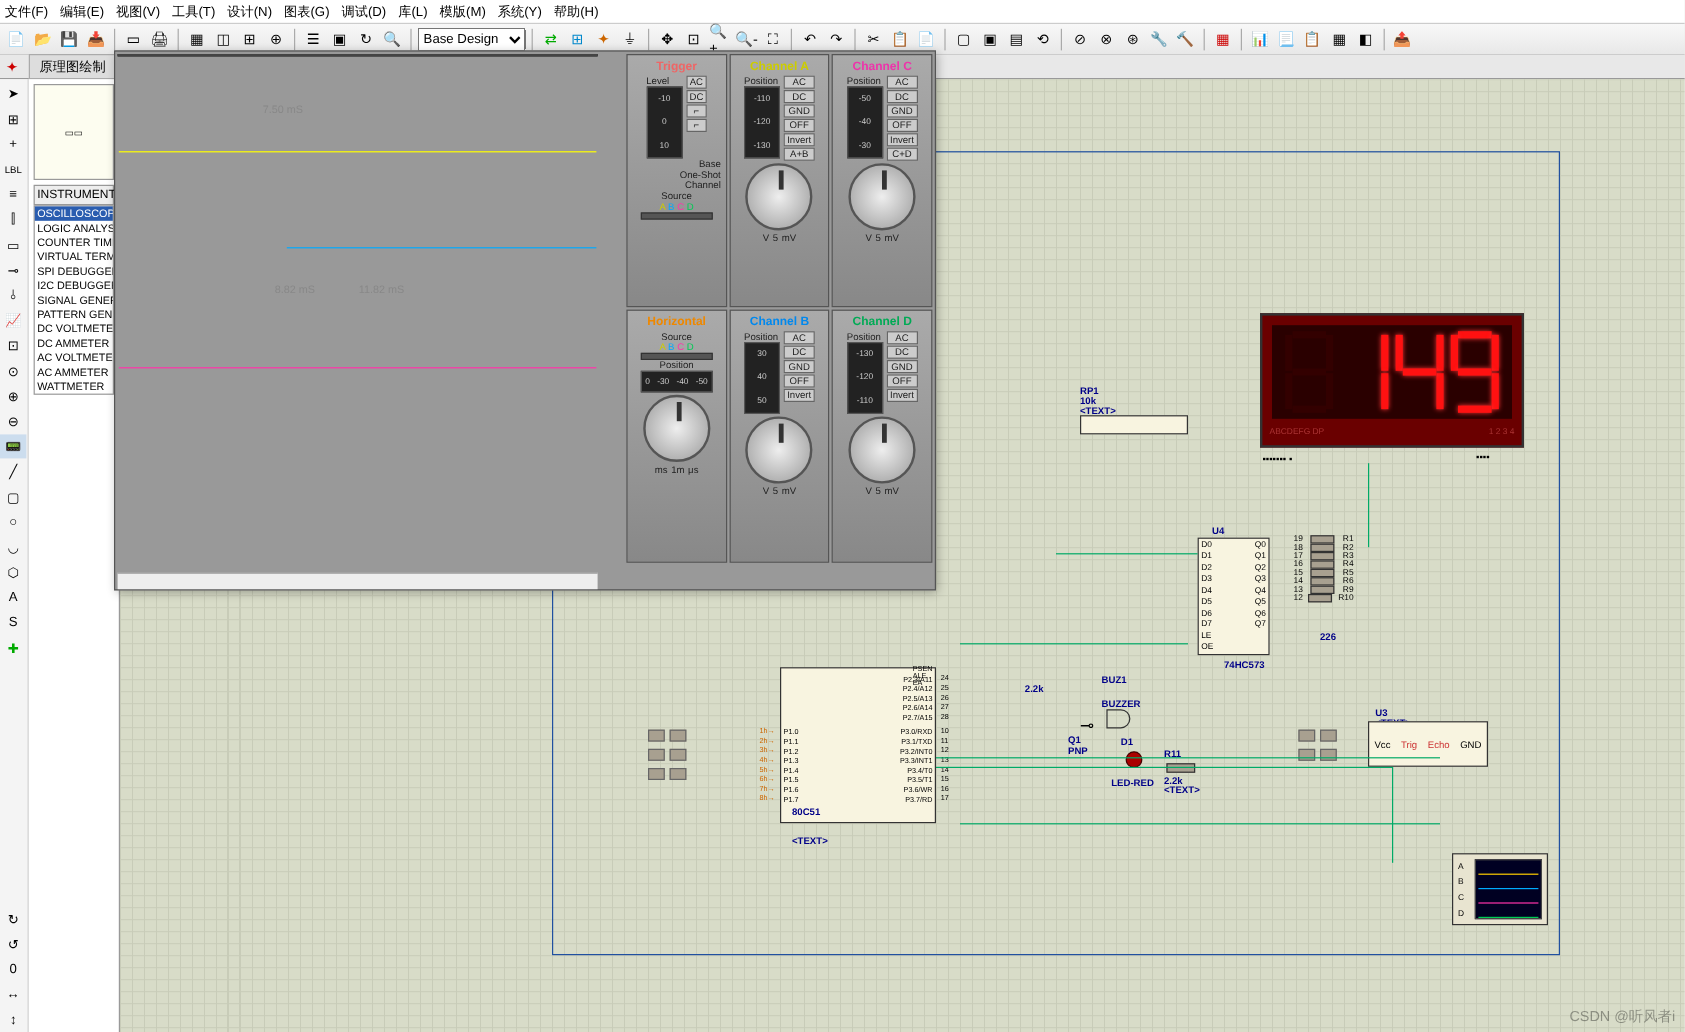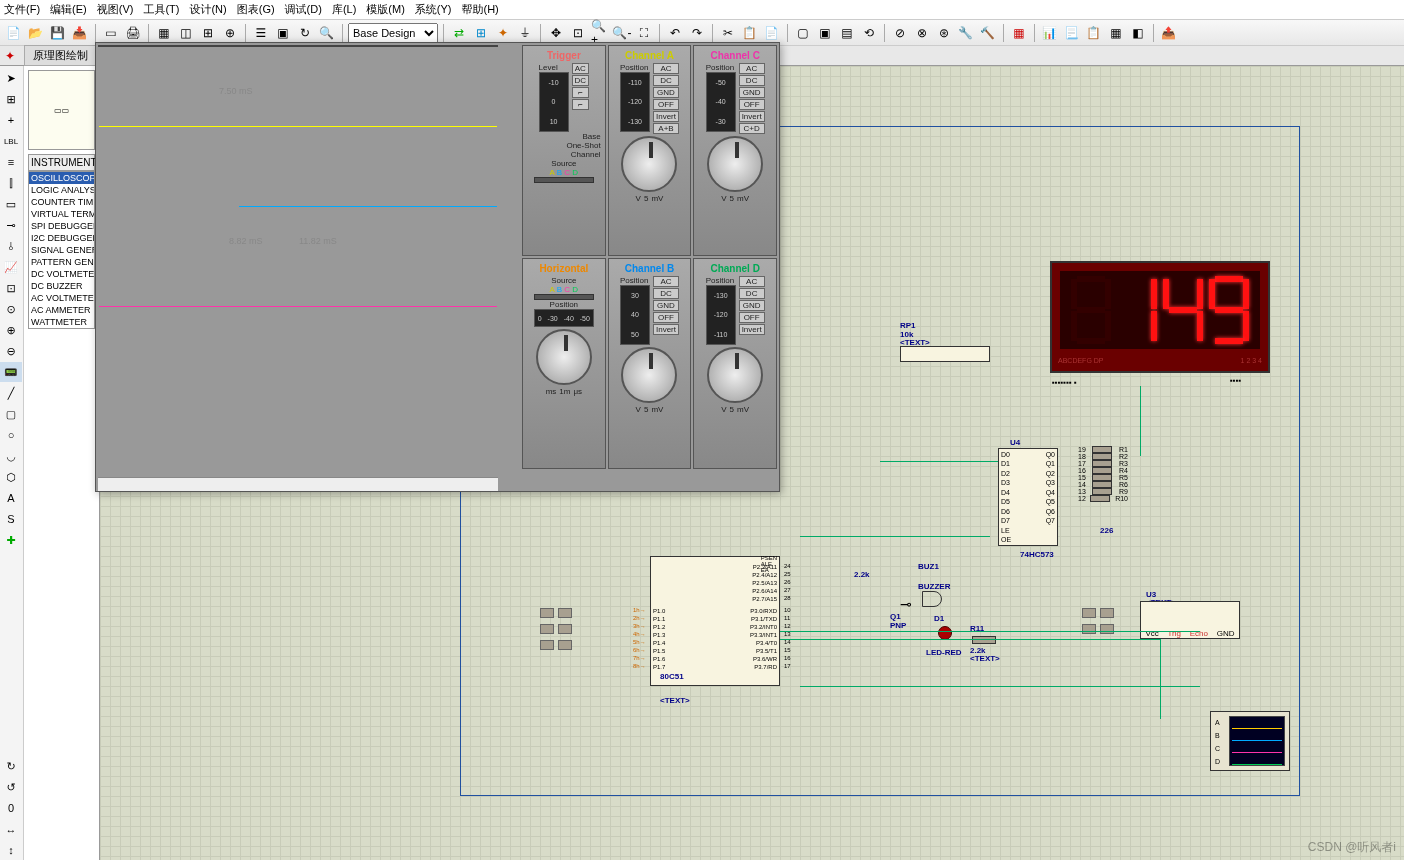--- a/index.html
+++ b/index.html
@@ -63,21 +63,21 @@
 .sb { top:3px; right:0; width:6px; height:30px; }
 .sc { bottom:3px; right:0; width:6px; height:30px; }
 .sd { bottom:0; left:6px; width:28px; height:6px; }
 .se { bottom:3px; left:0; width:6px; height:30px; }
 .sf { top:3px; left:0; width:6px; height:30px; }
 .sg { top:31px; left:6px; width:28px; height:6px; }
 .seg-lbl { font-size: 7px; color: #a33; padding: 0 6px; display: flex; justify-content: space-between; }
 .chip { background: #f8f4e0; border: 1px solid #333; }
 .chip-u4 { left: 898px; top: 382px; width: 60px; height: 98px; display: flex; flex-direction: column; justify-content: space-between; font-size: 7px; padding: 2px; }
 .chip-mcu { left: 550px; top: 490px; width: 130px; height: 130px; background: #f8f4e0; border: 1px solid #333; font-size: 7px; }
-.chip-u3 { left: 1040px; top: 535px; width: 100px; height: 38px; background: #f8f4e0; border: 1px solid #333; font-size: 8px; display:flex; align-items:flex-end; justify-content:space-around; }
+.chip-u3 { left: 1040px; top: 535px; width: 100px; height: 38px; background: #f8f4e0; border: 1px solid #333; font-size: 8px; display:flex; align-items:center; justify-content:space-around; }
 .osc-inst { left: 1110px; top: 645px; width: 80px; height: 60px; background: #e8e4d0; border: 1px solid #333; }
 .osc-scr { margin: 4px 4px 4px 18px; height: 50px; background: #002; border: 1px solid #444; }
 .led { left: 838px; top: 560px; width: 14px; height: 14px; border-radius: 50%; background: #a00; border: 1px solid #400; }
 .rp1 { left: 800px; top: 280px; width: 90px; height: 16px; background: #f8f4e0; border: 1px solid #333; }
 .buttons-grp { left: 438px; top: 540px; width: 80px; height: 70px; }
 .btn-sw { width: 14px; height: 10px; background: #a8a090; border: 1px solid #666; display: inline-block; margin: 2px; }
 .watermark { position: absolute; right: 8px; bottom: 4px; font-size: 12px; color: rgba(0,0,0,.35); z-index: 100; }
 .wire { position: absolute; background: #0a6; }
 .wire.h { height: 1px; }
 .wire.v { width: 1px; }
@@ -207,21 +207,21 @@
     <div class="instr-list">
       <div class="sel">OSCILLOSCOPE</div>
       <div>LOGIC ANALYSER</div>
       <div>COUNTER TIMER</div>
       <div>VIRTUAL TERMINAL</div>
       <div>SPI DEBUGGER</div>
       <div>I2C DEBUGGER</div>
       <div>SIGNAL GENERATOR</div>
       <div>PATTERN GENERATOR</div>
       <div>DC VOLTMETER</div>
-      <div>DC BUZZER</div>
+      <div>DC AMMETER</div>
       <div>AC VOLTMETER</div>
       <div>AC AMMETER</div>
       <div>WATTMETER</div>
     </div>
   </div>
 
   <div class="canvas">
     <div class="grid"></div>
     <div class="schem-frame"></div>
 

